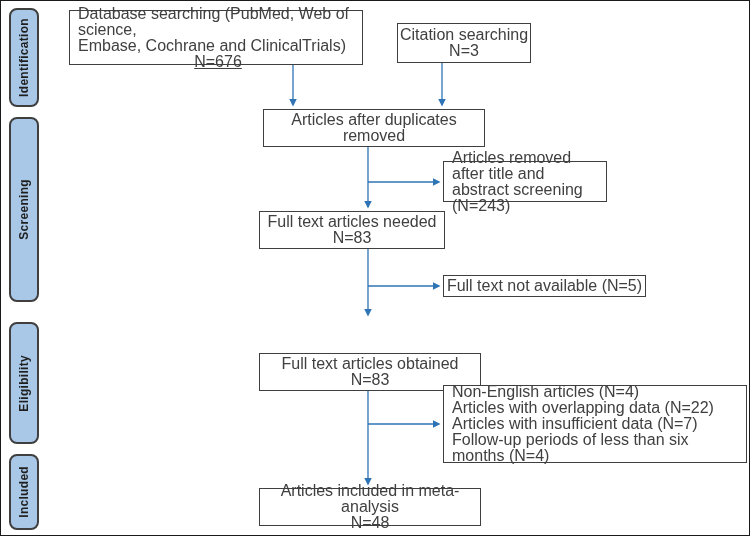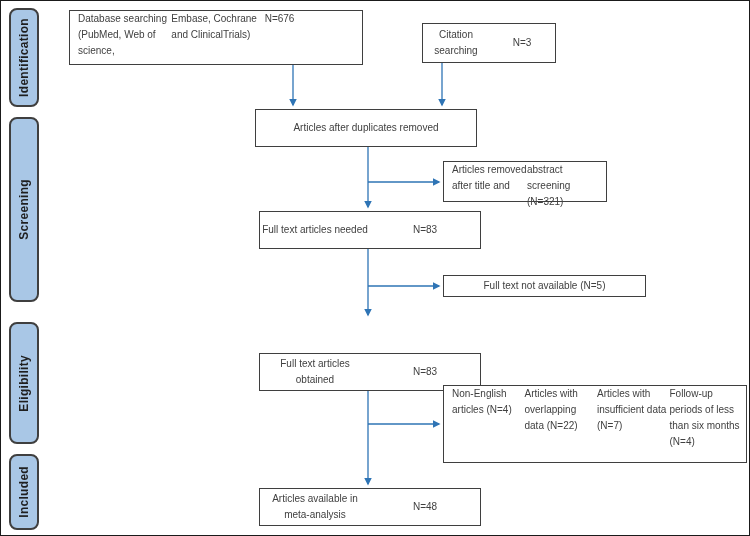--- a/index.html
+++ b/index.html
@@ -27,22 +27,22 @@
   }
   .stage-label{
     writing-mode:vertical-rl;transform:rotate(180deg);
     font-weight:bold;font-size:12px;color:var(--stage-text);
     letter-spacing:0.3px;white-space:nowrap;
   }
   .box{
     position:absolute;background:#ffffff;
     border:1.4px solid var(--box-border);
     box-sizing:border-box;color:var(--text);
-    font-size:10px;line-height:16px;
-    display:flex;justify-content:center;
+    font-size:16px;line-height:16px;
+    display:flex;flex-direction:column;justify-content:center;
   }
   .box.center{align-items:center;text-align:center;}
   .box.left{align-items:flex-start;text-align:left;padding-left:8px;padding-right:4px;}
   .box .cline{width:100%;}
   .arrows{position:absolute;left:0;top:0;pointer-events:none;}
   .fl{stroke:var(--arrow);stroke-width:1.3;fill:none;}
   .ah{fill:var(--arrow);}
 </style>
 </head>
 <body>
@@ -74,38 +74,38 @@
     <line class="fl" x1="367" y1="181" x2="438" y2="181" marker-end="url(#ah)"></line>
     <line class="fl" x1="367" y1="248" x2="367" y2="314" marker-end="url(#ah)"></line>
     <line class="fl" x1="367" y1="285" x2="438" y2="285" marker-end="url(#ah)"></line>
     <line class="fl" x1="367" y1="356" x2="367" y2="483" marker-end="url(#ah)"></line>
     <line class="fl" x1="367" y1="423" x2="438" y2="423" marker-end="url(#ah)"></line>
   </svg>
 
   <div class="box left" style="left:68px;top:9px;width:294px;height:55px;">
     <div class="cline">Database searching (PubMed, Web of science,</div>
     <div class="cline">Embase, Cochrane and ClinicalTrials)</div>
-    <div class="cline" style="text-align:left;">N=676</div>
+    <div class="cline" style="text-align:center;text-decoration:underline;">N=676</div>
   </div>
 
-  <div class="box center" style="left:396px;top:22px;width:134px;height:40px;margin-left:25px;">
+  <div class="box center" style="left:396px;top:22px;width:134px;height:40px;">
     <div class="cline">Citation searching</div>
     <div class="cline">N=3</div>
   </div>
 
-  <div class="box center" style="left:254px;top:108px;width:222px;height:38px;">
+  <div class="box center" style="left:262px;top:108px;width:222px;height:38px;">
     <div class="cline">Articles after duplicates removed</div>
   </div>
 
   <div class="box left" style="left:442px;top:160px;width:164px;height:41px;">
     <div class="cline">Articles removed after title and</div>
-    <div class="cline">abstract  screening (N=321)</div>
+    <div class="cline">abstract  screening (N=243)</div>
   </div>
 
-  <div class="box center" style="left:258px;top:210px;width:222px;height:38px;">
+  <div class="box center" style="left:258px;top:210px;width:186px;height:38px;">
     <div class="cline">Full text articles needed</div>
     <div class="cline">N=83</div>
   </div>
 
   <div class="box center" style="left:442px;top:274px;width:203px;height:22px;">
     <div class="cline">Full text not available (N=5)</div>
   </div>
 
   <div class="box center" style="left:258px;top:316px;width:222px;height:38px;margin-top:36px;">
     <div class="cline">Full text articles obtained</div>
@@ -113,17 +113,17 @@
   </div>
 
   <div class="box left" style="left:442px;top:384px;width:304px;height:78px;">
     <div class="cline">Non-English articles (N=4)</div>
     <div class="cline">Articles with overlapping data (N=22)</div>
     <div class="cline">Articles with insufficient data (N=7)</div>
     <div class="cline">Follow-up periods of less than six months (N=4)</div>
   </div>
 
   <div class="box center" style="left:258px;top:487px;width:222px;height:38px;">
-    <div class="cline">Articles available in meta-analysis</div>
+    <div class="cline">Articles included in meta-analysis</div>
     <div class="cline">N=48</div>
   </div>
 
 </div>
 
 </body></html>

